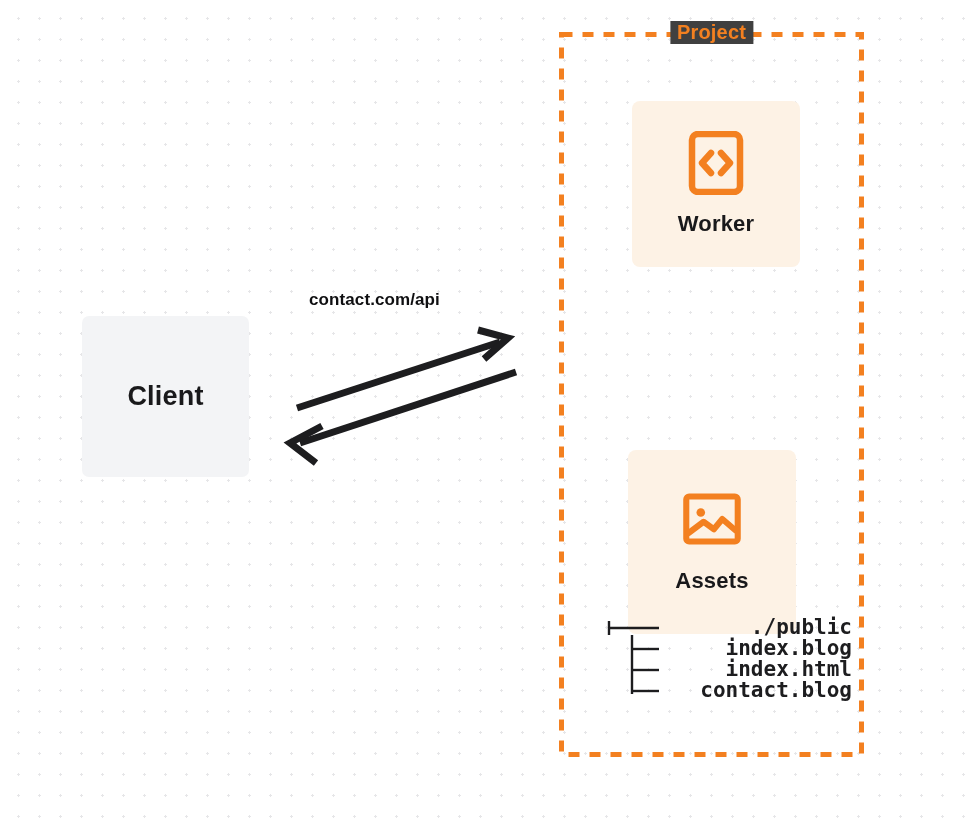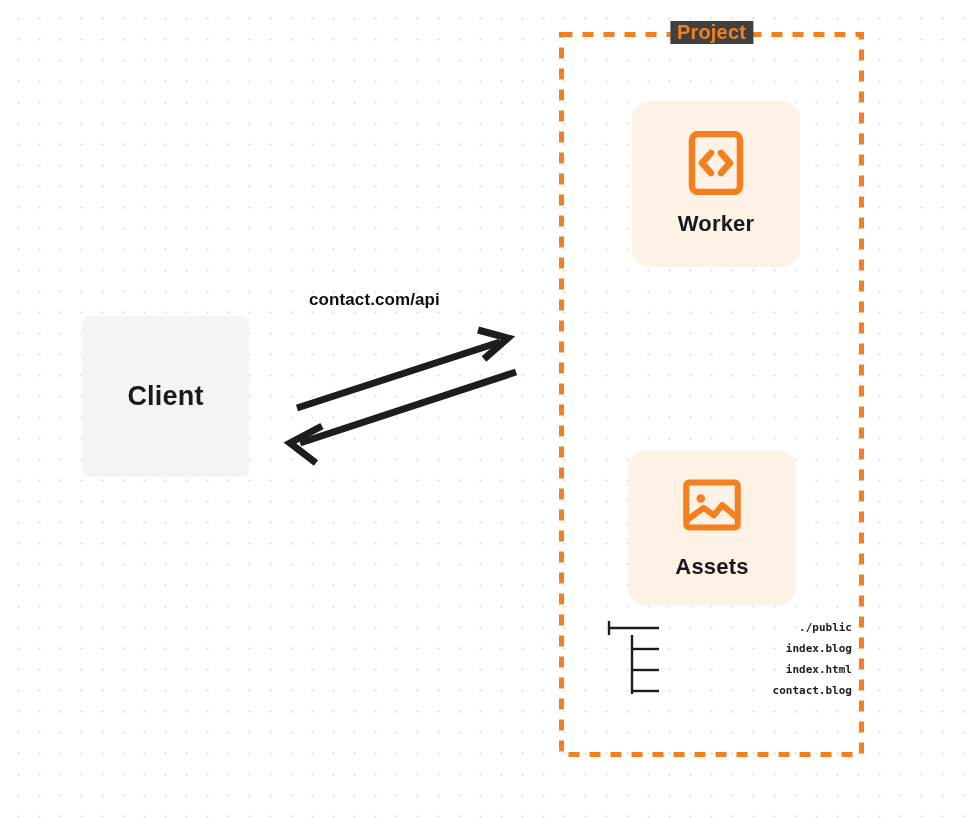--- a/index.html
+++ b/index.html
@@ -90,38 +90,38 @@
     font-weight: bold;
     color: #f38020;
     letter-spacing: 0.2px;
     z-index: 3;
   }
 
   
   .service-card {
     position: absolute;
     background: #fdf2e5;
-    border-radius: 19px;
+    border-radius: 8px;
     display: flex;
     flex-direction: column;
     align-items: center;
     justify-content: center;
     z-index: 2;
   }
   .card-worker {
     left: 73px;
     top: 69px;
     width: 168px;
     height: 166px;
   }
   .card-assets {
     left: 69px;
     top: 418px;
     width: 168px;
-    height: 156px;
+    height: 184px;
   }
   .service-icon {
     width: 58px;
     height: 64px;
     display: flex;
     align-items: center;
     justify-content: center;
     margin-bottom: 16px;
   }
   .card-assets .service-icon {
@@ -135,21 +135,21 @@
     letter-spacing: 0.2px;
   }
 
   
   .file-tree {
     position: absolute;
     left: 48px;
     top: 585px;
     width: 245px;
     font-family: "DejaVu Sans Mono", "Liberation Mono", monospace;
-    font-size: 11px;
+    font-size: 21px;
     font-weight: bold;
     color: #1d1d1f;
     line-height: 21px;
     z-index: 3;
   }
   .tree-row {
     display: flex;
     align-items: baseline;
     height: 21px;
     white-space: pre;

